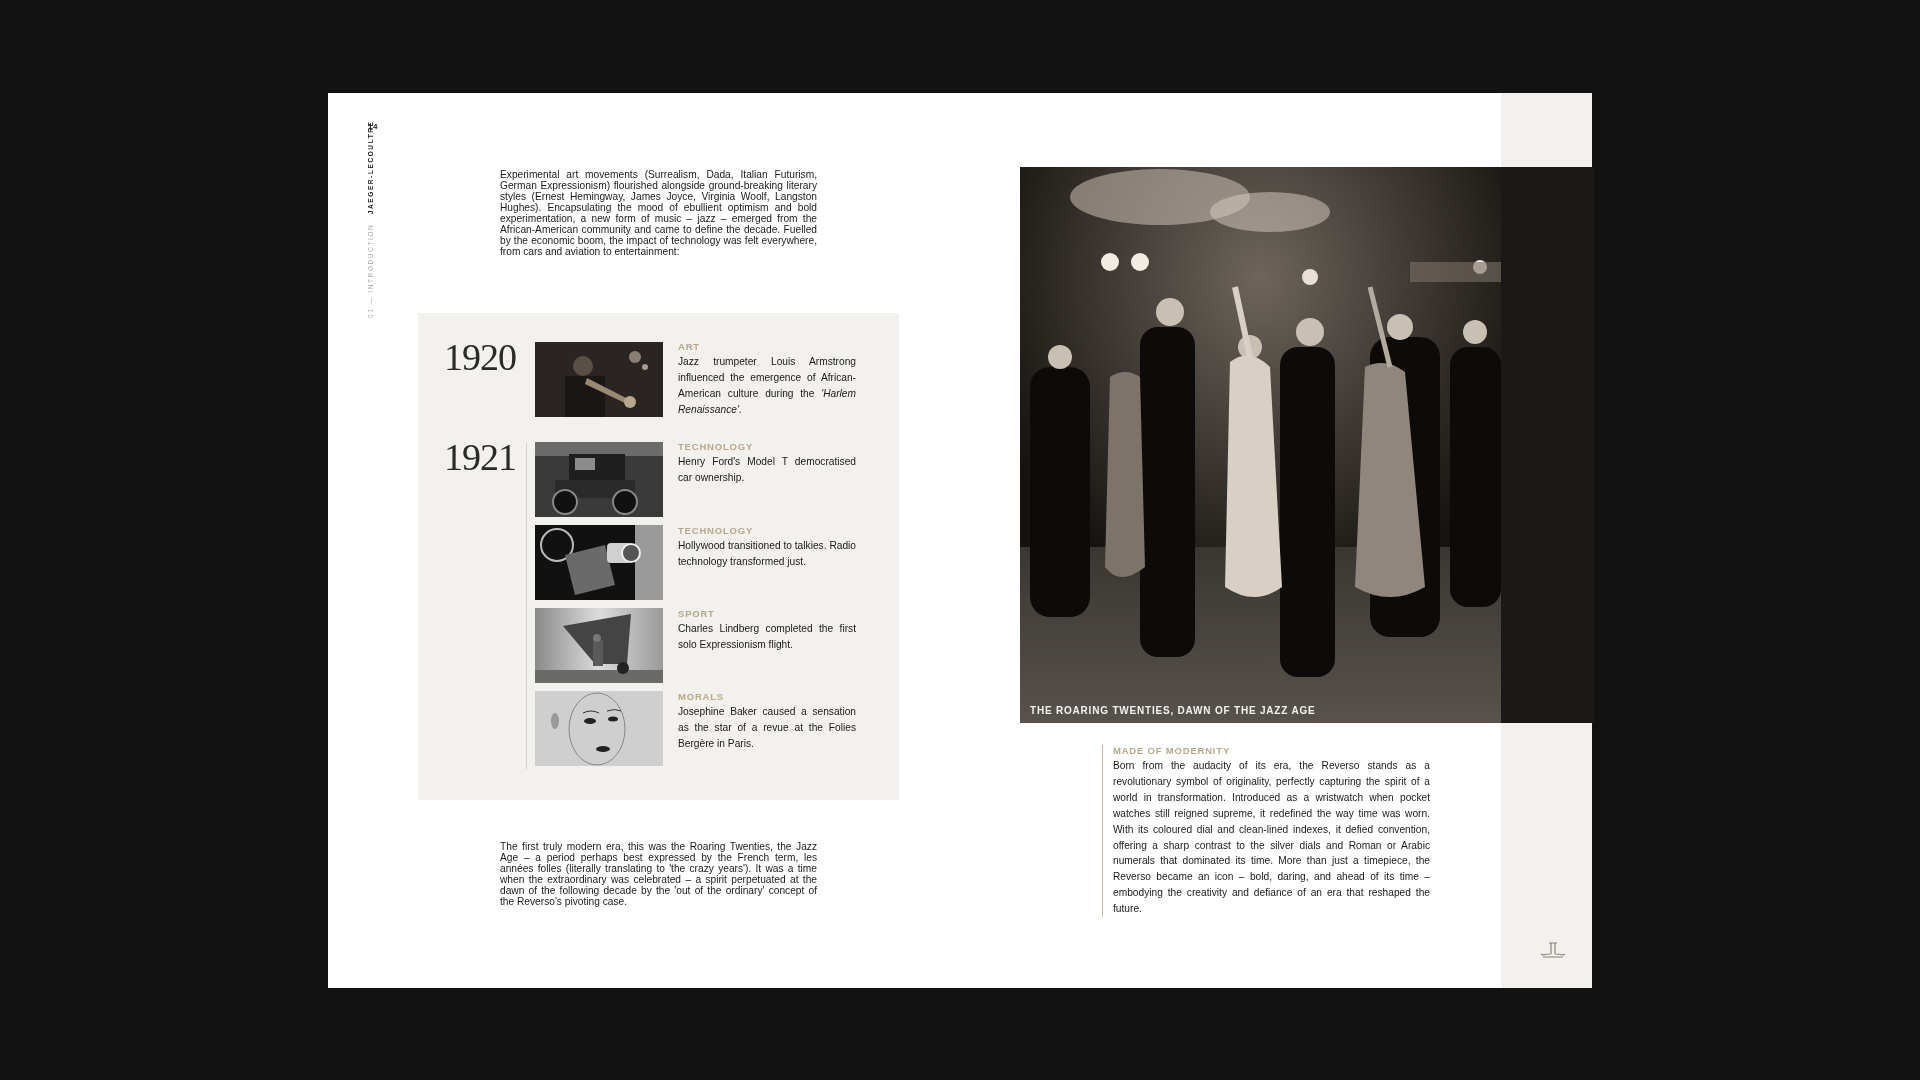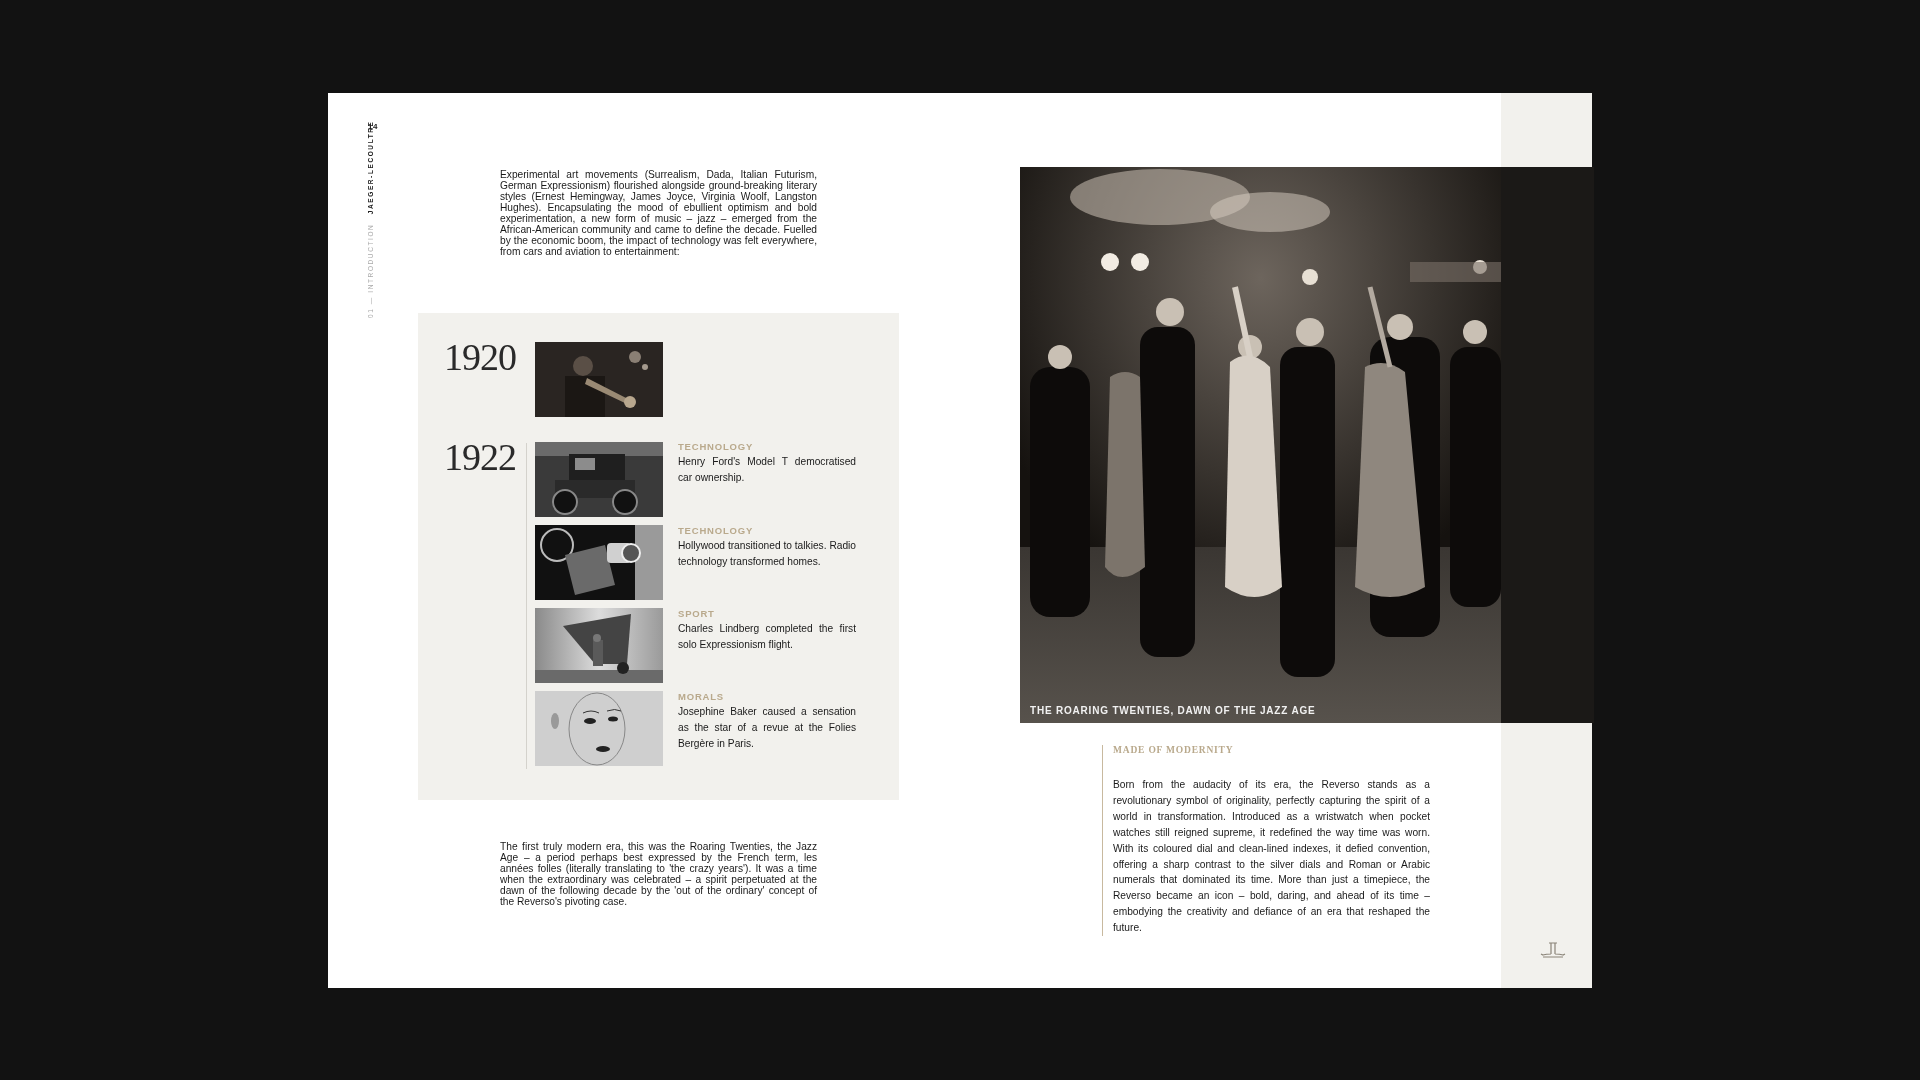--- a/index.html
+++ b/index.html
@@ -17,52 +17,56 @@
   .year { position:absolute; font-family:"Liberation Serif", serif; font-size:38px; color:#2a2a2a; letter-spacing:-1px; }
   .vline { position:absolute; left:108px; top:130px; width:1px; height:326px; background:#d4d2cc; }
   .thumb { position:absolute; left:117px; width:128px; height:75px; overflow:hidden; }
   .entry { position:absolute; left:260px; width:178px; }
   .cat { font-size:9.5px; font-weight:bold; letter-spacing:0.8px; color:#b9a98c; margin-bottom:2px; }
   .desc { font-size:10.2px; line-height:15.9px; color:#1a1a1a; text-align:justify; }
   .desc i { font-style:italic; }
   .photo { position:absolute; left:692px; top:74px; width:574px; height:556px; overflow:hidden; background:#1b1917; }
   .caption { position:absolute; left:10px; bottom:7px; font-size:10px; font-weight:bold; letter-spacing:0.8px; color:#f1f1f1; }
   .modern { position:absolute; left:774px; top:652px; width:317px; border-left:1px solid #c8b99f; padding-left:10px; }
-  .modern .cat { margin-bottom:22px;font-family:Liberation Serif, serif; }
+  .modern .cat { margin-bottom:2px; }
   .logo { position:absolute; left:1210px; top:847px; width:30px; height:20px; }
 </style>
 </head>
 <body>
 
 <div class="page">
   <div class="strip"></div>
 
   <div class="pagenum">14</div>
   <div class="vert">
     <span class="sec">01 — INTRODUCTION</span>
     <span class="brand">JAEGER-LECOULTRE</span>
   </div>
 
   <p class="body-text intro">Experimental art movements (Surrealism, Dada, Italian Futurism, German Expressionism) flourished alongside ground-breaking literary styles (Ernest Hemingway, James Joyce, Virginia Woolf, Langston Hughes). Encapsulating the mood of ebullient optimism and bold experimentation, a new form of music – jazz – emerged from the African-American community and came to define the decade. Fuelled by the economic boom, the impact of technology was felt everywhere, from cars and aviation to entertainment:</p>
 
   <div class="timeline">
     <div class="year" style="left:26px; top:22px;">1920</div>
-    <div class="year" style="left:26px; top:122px;">1922</div>
+    <div class="year" style="left:26px; top:122px;">1921</div>
     <div class="vline"></div>
 
     <div class="thumb" style="top:29px;">
       <svg width="128" height="75" viewBox="0 0 128 75">
         <rect width="128" height="75" fill="#2a2522"></rect>
         <circle cx="100" cy="15" r="6" fill="#8a7f74"></circle>
           <circle cx="110" cy="25" r="3" fill="#a59a8e"></circle>
         <circle cx="48" cy="24" r="10" fill="#5a4f46"></circle>
         <rect x="30" y="34" width="40" height="41" fill="#1b1714"></rect>
         <path d="M52 36 L95 58 L92 62 L50 42 Z" fill="#9a8a74"></path>
         <circle cx="95" cy="60" r="6" fill="#b8a78e"></circle>
       </svg>
+    </div>
+    <div class="entry" style="top:28px;">
+      <div class="cat">ART</div>
+      <div class="desc"><span>Jazz trumpeter Louis Armstrong influenced the emergence of African-American culture during the </span><i>'Harlem Renaissance'</i><span>.</span></div>
     </div>
 
     <div class="thumb" style="top:129px;">
       <svg width="128" height="75" viewBox="0 0 128 75">
         <rect width="128" height="75" fill="#3a3a3a"></rect>
         <rect x="0" y="0" width="128" height="14" fill="#6b6b6b"></rect>
         <rect x="34" y="12" width="56" height="32" fill="#1f1f1f"></rect>
         <rect x="40" y="16" width="20" height="12" fill="#8c8c8c"></rect>
         <rect x="20" y="38" width="80" height="18" fill="#2a2a2a"></rect>
         <circle cx="30" cy="60" r="12" fill="#111" stroke="#888" stroke-width="2"></circle>
@@ -79,21 +83,21 @@
         <rect width="128" height="75" fill="#111"></rect>
         <rect x="100" y="0" width="28" height="75" fill="#9a9a9a"></rect>
         <circle cx="22" cy="20" r="16" fill="none" stroke="#bbb" stroke-width="2"></circle>
         <path d="M30 30 L70 20 L80 60 L40 70 Z" fill="#6a6a6a"></path>
         <rect x="72" y="18" width="24" height="20" rx="4" fill="#d0d0d0"></rect>
         <circle cx="96" cy="28" r="9" fill="#555" stroke="#eee" stroke-width="2"></circle>
       </svg>
     </div>
     <div class="entry" style="top:212px;">
       <div class="cat">TECHNOLOGY</div>
-      <div class="desc">Hollywood transitioned to talkies. Radio technology transformed homes.</div>
+      <div class="desc">Hollywood transitioned to talkies. Radio technology transformed just.</div>
     </div>
 
     <div class="thumb" style="top:295px;">
       <svg width="128" height="75" viewBox="0 0 128 75">
         <defs>
             <linearGradient id="sky" x1="0" x2="1">
               <stop offset="0" stop-color="#8a8a8a"></stop>
               <stop offset="0.5" stop-color="#dcdcdc"></stop>
               <stop offset="1" stop-color="#9a9a9a"></stop>
             </linearGradient>

